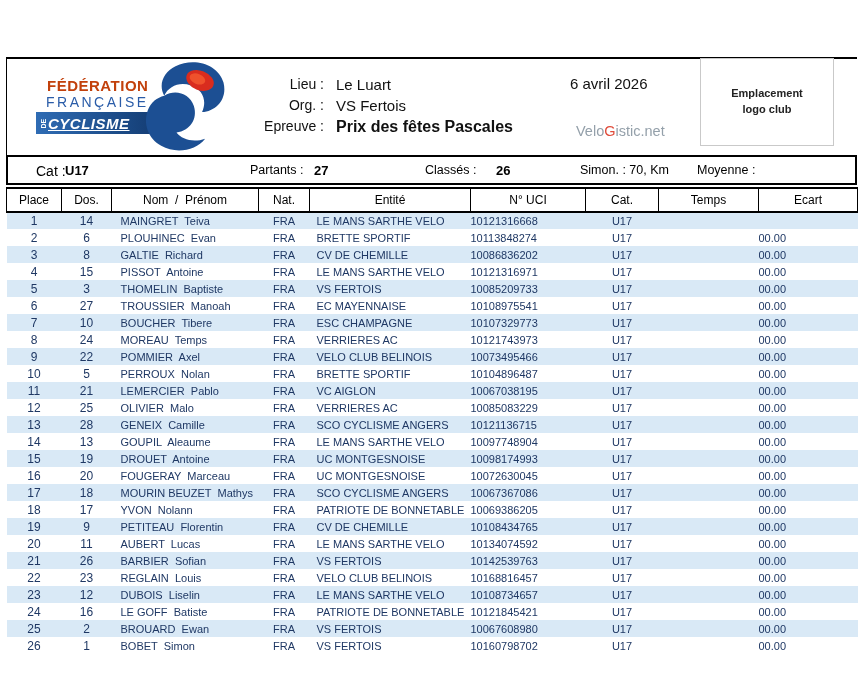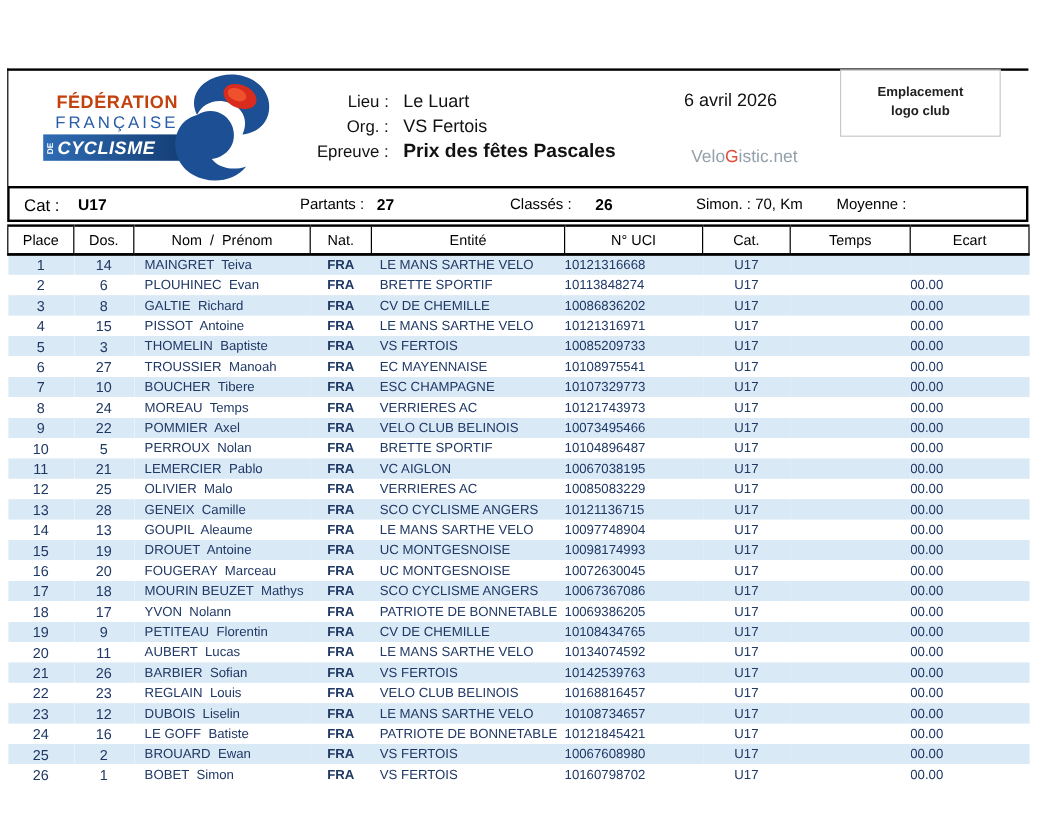--- a/index.html
+++ b/index.html
@@ -11,57 +11,57 @@
   body{width:864px;height:683px;background:#ffffff;font-family:"Liberation Sans",sans-serif;position:relative;overflow:hidden;}
 
   .header-band{position:absolute;left:6px;top:57px;width:851px;height:98px;border-top:2px solid #000;border-left:1px solid #000;background:#fff;}
 
   
   .logo{position:absolute;left:8px;top:60px;width:235px;height:92px;}
   .logo-l1{position:absolute;left:39px;top:17px;font-size:15px;font-weight:bold;letter-spacing:.5px;color:#c2410c;}
   .logo-l2{position:absolute;left:38px;top:34px;font-size:14px;font-weight:500;letter-spacing:2.5px;color:#2a5ca8;}
   .logo-box{position:absolute;left:28px;top:52px;width:126px;height:22px;background:linear-gradient(90deg,#2f6cb4,#123a70);display:flex;align-items:center;}
   .logo-de{display:inline-block;transform:rotate(-90deg);font-size:7px;font-weight:bold;color:#fff;width:10px;margin-left:2px;}
-  .logo-cyc{font-size:15px;font-weight:bold;font-style:italic;color:#fff;letter-spacing:.5px;}
+  .logo-cyc{font-size:15px;font-weight:bold;font-style:italic;color:#fff;letter-spacing:.5px;text-decoration:underline;}
   .logo-swoosh{position:absolute;left:112px;top:0px;}
 
   
   .info-row{position:absolute;left:240px;width:330px;display:flex;}
   .info-label{width:84px;text-align:right;font-size:14px;color:#111;}
   .info-value{margin-left:12px;font-size:15px;color:#111;white-space:nowrap;}
   .info-value.big{font-weight:bold;font-size:16px;}
   .race-date{position:absolute;left:570px;top:75px;font-size:15px;color:#111;}
   .watermark{position:absolute;left:576px;top:123px;font-size:14.5px;color:var(--wm-gray);}
   .watermark .g{color:var(--wm-red);}
-  .club-logo-box{position:absolute;left:700px;top:58px;width:134px;height:56px;border:1px solid #c9c9c9;background:#fff;display:flex;flex-direction:column;align-items:center;justify-content:center;}
+  .club-logo-box{position:absolute;left:700px;top:58px;width:134px;height:88px;border:1px solid #c9c9c9;background:#fff;display:flex;flex-direction:column;align-items:center;justify-content:center;}
   .club-logo-box div{font-size:11px;font-weight:bold;color:#222;line-height:1.45;}
 
   
   .cat-box{position:absolute;left:6px;top:155px;width:851px;height:30px;border:2px solid #000;background:#fff;}
   .cat-box span{position:absolute;top:6px;font-size:12.5px;color:#000;white-space:nowrap;}
-  .cat-box .lab-cat{left:12px;font-size:14px;}
+  .cat-box .lab-cat{left:28px;font-size:14px;}
   .cat-box .val-cat{left:57px;font-weight:bold;font-size:13px;}
   .cat-box .lab-partants{left:242px;}
   .cat-box .val-partants{left:306px;font-weight:bold;font-size:13px;}
   .cat-box .lab-classes{left:417px;}
   .cat-box .val-classes{left:488px;font-weight:bold;font-size:13px;}
   .cat-box .lab-dist{left:572px;}
   .cat-box .lab-moyenne{left:689px;}
 
   
   .results{position:absolute;left:6px;top:187px;}
   table{border-collapse:collapse;table-layout:fixed;width:851px;}
   col.w0{width:55px;}col.w1{width:50px;}col.w2{width:147px;}col.w3{width:51px;}
   col.w4{width:161px;}col.w5{width:115px;}col.w6{width:73px;}col.w7{width:100px;}col.w8{width:99px;}
   thead th{border:1px solid #000;border-top-width:2px;border-bottom-width:2px;height:24px;font-size:12px;font-weight:normal;color:#000;text-align:center;white-space:pre;background:#fff;}
   tbody td{height:17px;font-size:11px;color:var(--navy);white-space:pre;overflow:hidden;padding:0;}
   tbody tr.odd{background:var(--stripe);}
   td.c0,td.c1{text-align:center;font-size:12px;}
   td.c2{text-align:left;padding-left:9px;}
-  td.c3{text-align:center;font-weight:bold;}
+  td.c3{text-align:center;}
   td.c4{text-align:left;padding-left:7px;}
   td.c5{text-align:left;}
   td.c6{text-align:center;}
   td.c8{text-align:left;padding-right:30px;}
 </style>
 </head>
 <body>
 
 <div class="header-band"></div>
 

